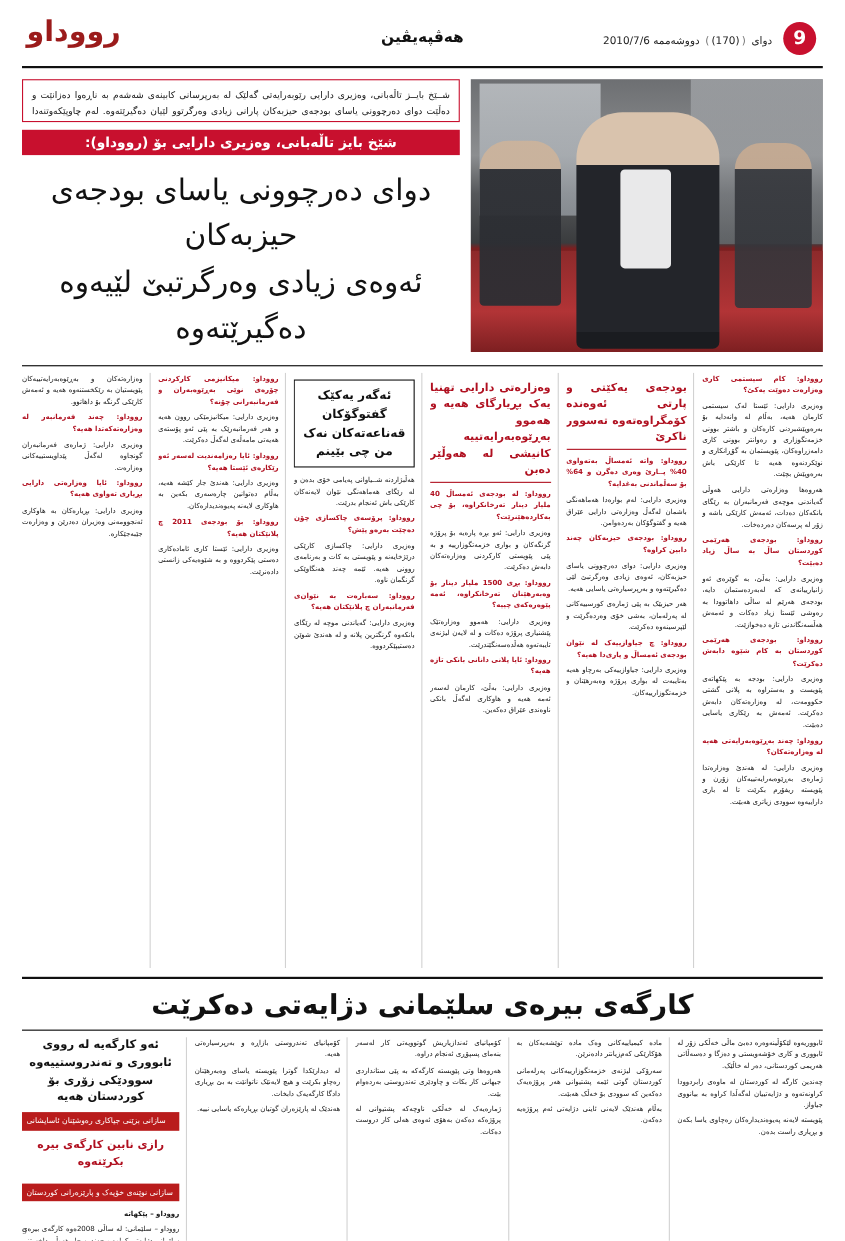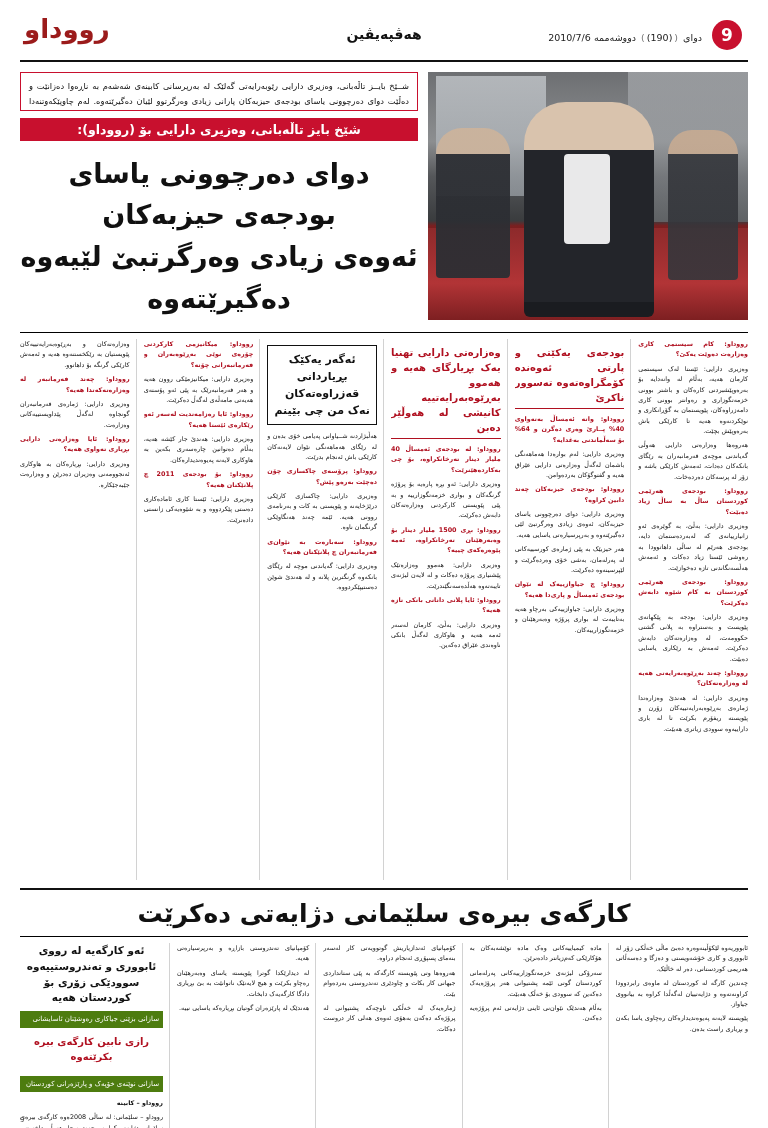--- a/index.html
+++ b/index.html
@@ -134,21 +134,21 @@
     background: #c8102e;
     color: #fff;
     font-size: 12.5px;
     font-weight: bold;
     padding: 4px 26px;
     text-align: center;
   }
   .headline {
     margin-top: 12px;
     font-size: 27px;
-    font-weight: bold;
+    font-weight: normal;
     line-height: 1.55;
     text-align: center;
     color: #111;
   }
   .headline .l2 { display:block; }
 
   
   .body-grid {
     margin-top: 12px;
     display: flex;
@@ -213,25 +213,25 @@
   .fcol + .fcol { border-right: 1px solid #d2d2d2; padding-right: 6px; }
   .side-box { width: 150px; flex: none; }
   .sb-title {
     font-size: 10.5px;
     font-weight: bold;
     line-height: 1.5;
     text-align: center;
     margin-bottom: 5px;
   }
   .sb-strip {
-    background: #4d7c0f;
+    background: #b91c1c;
     color: #fff;
     font-size: 7px;
     padding: 3px 4px;
-    text-align: right;
+    text-align: left;
     margin-bottom: 6px;
     line-height: 1.5;
   }
   .sb-sub {
     color: #b01020;
     font-weight: bold;
     font-size: 10px;
     text-align: center;
     line-height: 1.5;
     margin-bottom: 12px;
@@ -244,21 +244,21 @@
 </style>
 </head>
 <body>
 
 <div class="page">
 
   <div class="masthead">
     <div class="page-number-badge">9</div>
     <div class="issue-line">
       <span>دوای</span>
-      <span class="sep">(</span><span>(190)</span><span class="sep">)</span>
+      <span class="sep">(</span><span>(170)</span><span class="sep">)</span>
       <span>دووشه‌ممه‌</span>
       <span>2010/7/6</span>
     </div>
     <div class="section-title">هه‌ڤپه‌یڤین</div>
     <div class="brand">رووداو</div>
   </div>
 
   <div class="top-area">
     <div class="lead-photo">
       <div class="door"></div>
@@ -307,21 +307,21 @@
       <div class="col">
         <div class="redhead">وه‌زاره‌تی دارایی تهنیا یه‌ک بڕیارگای هه‌یه‌ و هه‌موو به‌ڕێوه‌به‌رایه‌تییه‌ کانیشی له‌ هه‌وڵێر ده‌بن</div>
         <div class="p q">رووداو: له‌ بودجه‌ی ئه‌مساڵ 40 ملیار دینار ته‌رخانکراوه‌، بۆ چی به‌کارده‌هێنرێت؟</div>
         <div class="p">وه‌زیری دارایی: ئه‌و بڕه‌ پاره‌یه‌ بۆ پرۆژه‌ گرنگه‌کان و بواری خزمه‌تگوزارییه‌ و به‌ پێی پێویستی کارکردنی وه‌زاره‌ته‌کان دابه‌ش ده‌کرێت.</div>
         <div class="p q">رووداو: بڕی 1500 ملیار دینار بۆ وه‌به‌رهێنان ته‌رخانکراوه‌، ئه‌مه‌ پێوه‌ره‌که‌ی چییه‌؟</div>
         <div class="p">وه‌زیری دارایی: هه‌موو وه‌زاره‌تێک پێشنیاری پرۆژه‌ ده‌کات و له‌ لایه‌ن لیژنه‌ی تایبه‌ته‌وه‌ هه‌ڵده‌سه‌نگێندرێت.</div>
         <div class="p q">رووداو: ئایا پلانی دانانی بانکی تازه‌ هه‌یه‌؟</div>
         <div class="p">وه‌زیری دارایی: به‌ڵێ، کارمان له‌سه‌ر ئه‌مه‌ هه‌یه‌ و هاوکاری له‌گه‌ڵ بانکی ناوه‌ندی عێراق ده‌که‌ین.</div>
       </div>
       <div class="col">
-        <div class="pullquote">ئه‌گه‌ر یه‌کێک بڕیاردانی قه‌زراوه‌ته‌کان نه‌ک من چی بێینم</div>
+        <div class="pullquote">ئه‌گه‌ر یه‌کێک گفتوگۆکان قه‌ناعه‌ته‌کان نه‌ک من چی بێینم</div>
         <div class="p">هه‌ڵبژاردنه‌ شــیاوانی په‌یامی خۆی بده‌ن و له‌ رێگای هه‌ماهه‌نگی نێوان لایه‌نه‌کان کارێکی باش ئه‌نجام بدرێت.</div>
         <div class="p q">رووداو: پرۆسه‌ی چاکسازی چۆن ده‌چێت به‌ره‌و پێش؟</div>
         <div class="p">وه‌زیری دارایی: چاکسازی کارێکی درێژخایه‌نه‌ و پێویستی به‌ کات و به‌رنامه‌ی روونی هه‌یه‌. ئێمه‌ چه‌ند هه‌نگاوێکی گرنگمان ناوه‌.</div>
         <div class="p q">رووداو: سه‌باره‌ت به‌ نێوان‌ی فه‌رمانبه‌ران چ پلانێکتان هه‌یه‌؟</div>
         <div class="p">وه‌زیری دارایی: گه‌یاندنی موچه‌ له‌ رێگای بانکه‌وه‌ گرنگترین پلانه‌ و له‌ هه‌ندێ شوێن ده‌ستیپێکردووه‌.</div>
       </div>
       <div class="col">
         <div class="p q">رووداو: میکانیزمی کارکردنی چۆره‌ی نوێی به‌ڕێوه‌به‌ران و فه‌رمانبه‌رانی چۆنه‌؟</div>
         <div class="p">وه‌زیری دارایی: میکانیزمێکی روون هه‌یه‌ و هه‌ر فه‌رمانبه‌رێک به‌ پێی ئه‌و پۆسته‌ی هه‌یه‌تی مامه‌ڵه‌ی له‌گه‌ڵ ده‌کرێت.</div>
         <div class="p q">رووداو: ئایا ره‌زامه‌ندیت له‌سه‌ر ئه‌و رێکاره‌ی ئێستا هه‌یه‌؟</div>
@@ -343,38 +343,38 @@
 
   <div class="feature-grid">
     <div class="fcol" id="fcol-1">
         <div class="p">ئابووریه‌وه‌ لێکۆڵینه‌وه‌ره‌ ده‌بێ ماڵی خه‌ڵکی زۆر له‌ ئابووری و کاری خۆشه‌ویستی و ده‌زگا و ده‌سه‌ڵاتی هه‌ریمی کوردستانی، ده‌ر له‌ خاڵێک.</div>
         <div class="p">چه‌ندین کارگه‌ له‌ کوردستان له‌ ماوه‌ی رابردوودا کراونه‌ته‌وه‌ و دژایه‌تییان له‌گه‌ڵدا کراوه‌ به‌ بیانووی جیاواز.</div>
         <div class="p">پێویسته‌ لایه‌نه‌ په‌یوه‌ندیداره‌کان ره‌چاوی یاسا بکه‌ن و بڕیاری راست بده‌ن.</div>
       </div>
     <div class="fcol" id="fcol-2">
         <div class="p">ماده‌ کیمیاییه‌کانی وه‌ک ماده‌ توێشه‌به‌کان به‌ هۆکارێکی که‌م‌زیانتر داده‌نرێن.</div>
         <div class="p">سه‌رۆکی لیژنه‌ی خزمه‌تگوزارییه‌کانی په‌رله‌مانی کوردستان گوتی ئێمه‌ پشتیوانی هه‌ر پرۆژه‌یه‌ک ده‌که‌ین که‌ سوودی بۆ خه‌ڵک هه‌بێت.</div>
-        <div class="p">به‌ڵام هه‌ندێک نێوان‌نی ئاینی دژایه‌تی ئه‌م پرۆژه‌یه‌ ده‌که‌ن.</div>
+        <div class="p">به‌ڵام هه‌ندێک لایه‌نی ئاینی دژایه‌تی ئه‌م پرۆژه‌یه‌ ده‌که‌ن.</div>
       </div>
     <div class="fcol" id="fcol-3">
         <div class="p">کۆمپانیای ئه‌ندازیاریش گوتوویه‌تی کار له‌سه‌ر بنه‌مای پسپۆڕی ئه‌نجام دراوه‌.</div>
         <div class="p">هه‌روه‌ها وتی پێویسته‌ کارگه‌که‌ به‌ پێی ستانداردی جیهانی کار بکات و چاودێری ته‌ندروستی به‌رده‌وام بێت.</div>
         <div class="p">ژماره‌یه‌ک له‌ خه‌ڵکی ناوچه‌که‌ پشتیوانی له‌ پرۆژه‌که‌ ده‌که‌ن به‌هۆی ئه‌وه‌ی هه‌لی کار دروست ده‌کات.</div>
       </div>
     <div class="fcol" id="fcol-4">
         <div class="p">کۆمپانیای ته‌ندروستی بازاڕه‌ و به‌رپرسیاره‌تی هه‌یه‌.</div>
         <div class="p">له‌ دیدارێکدا گوترا پێویسته‌ یاسای وه‌به‌رهێنان ره‌چاو بکرێت و هیچ لایه‌نێک ناتوانێت به‌ بێ بڕیاری دادگا کارگه‌یه‌ک دابخات.</div>
         <div class="p">هه‌ندێک له‌ پارێزه‌ران گوتیان بڕیاره‌که‌ یاسایی نییه‌.</div>
       </div>
     <div class="fcol side-box">
       <div class="sb-title">ئه‌و کارگه‌یه‌ له‌ رووی ئابووری و ته‌ندروستییه‌وه‌ سوودێکی زۆری بۆ کوردستان هه‌یه‌</div>
       <div class="sb-strip">سازانی بزێنی جیاکاری ره‌وشێنان ئاسایشانی</div>
       <div class="sb-sub">رازی نابین کارگه‌ی بیره‌ بکرێته‌وه‌</div>
       <div class="sb-strip">سازانی نوێنه‌ی خۆپه‌ک و پارێزه‌رانی کوردستان</div>
-      <div class="p qb">رووداو – کابینه</div>
+      <div class="p qb">رووداو – پێکهاته</div>
       <div id="fcol-5">
           <div class="p">رووداو – سلێمانی: له‌ ساڵی 2008ه‌وه‌ کارگه‌ی بیره‌ی سلێمانی دژایه‌تی کراوه‌ و چه‌ندین جار هه‌وڵی داخستنی دراوه‌.</div>
         </div>
     </div>
   </div>
 
   <div class="page-foot">9</div>
 </div>
 
 </body></html>

